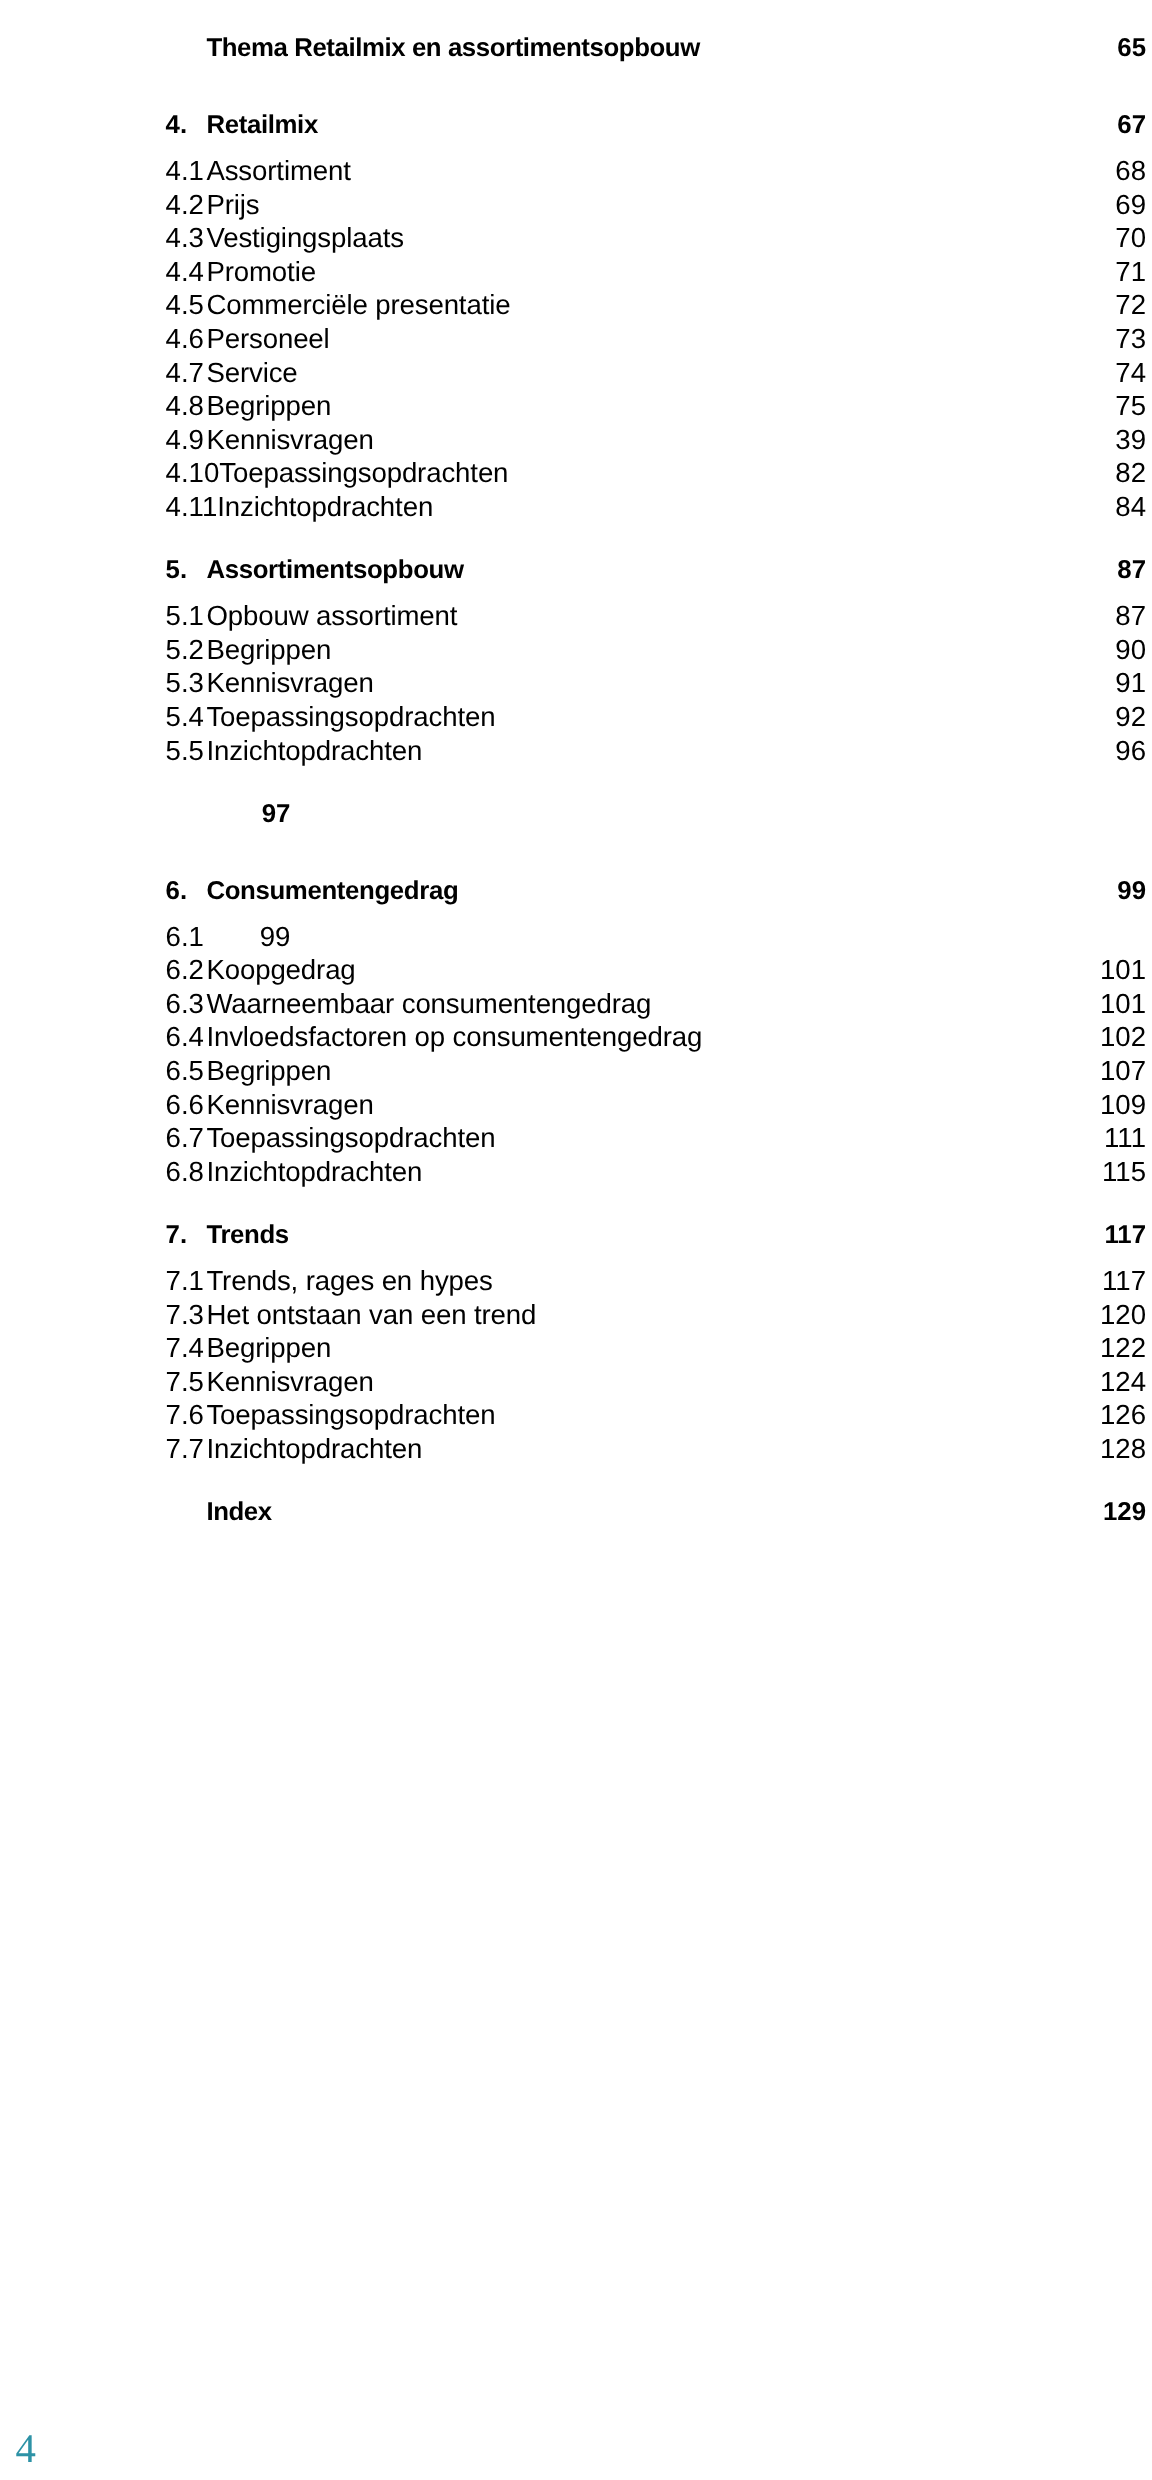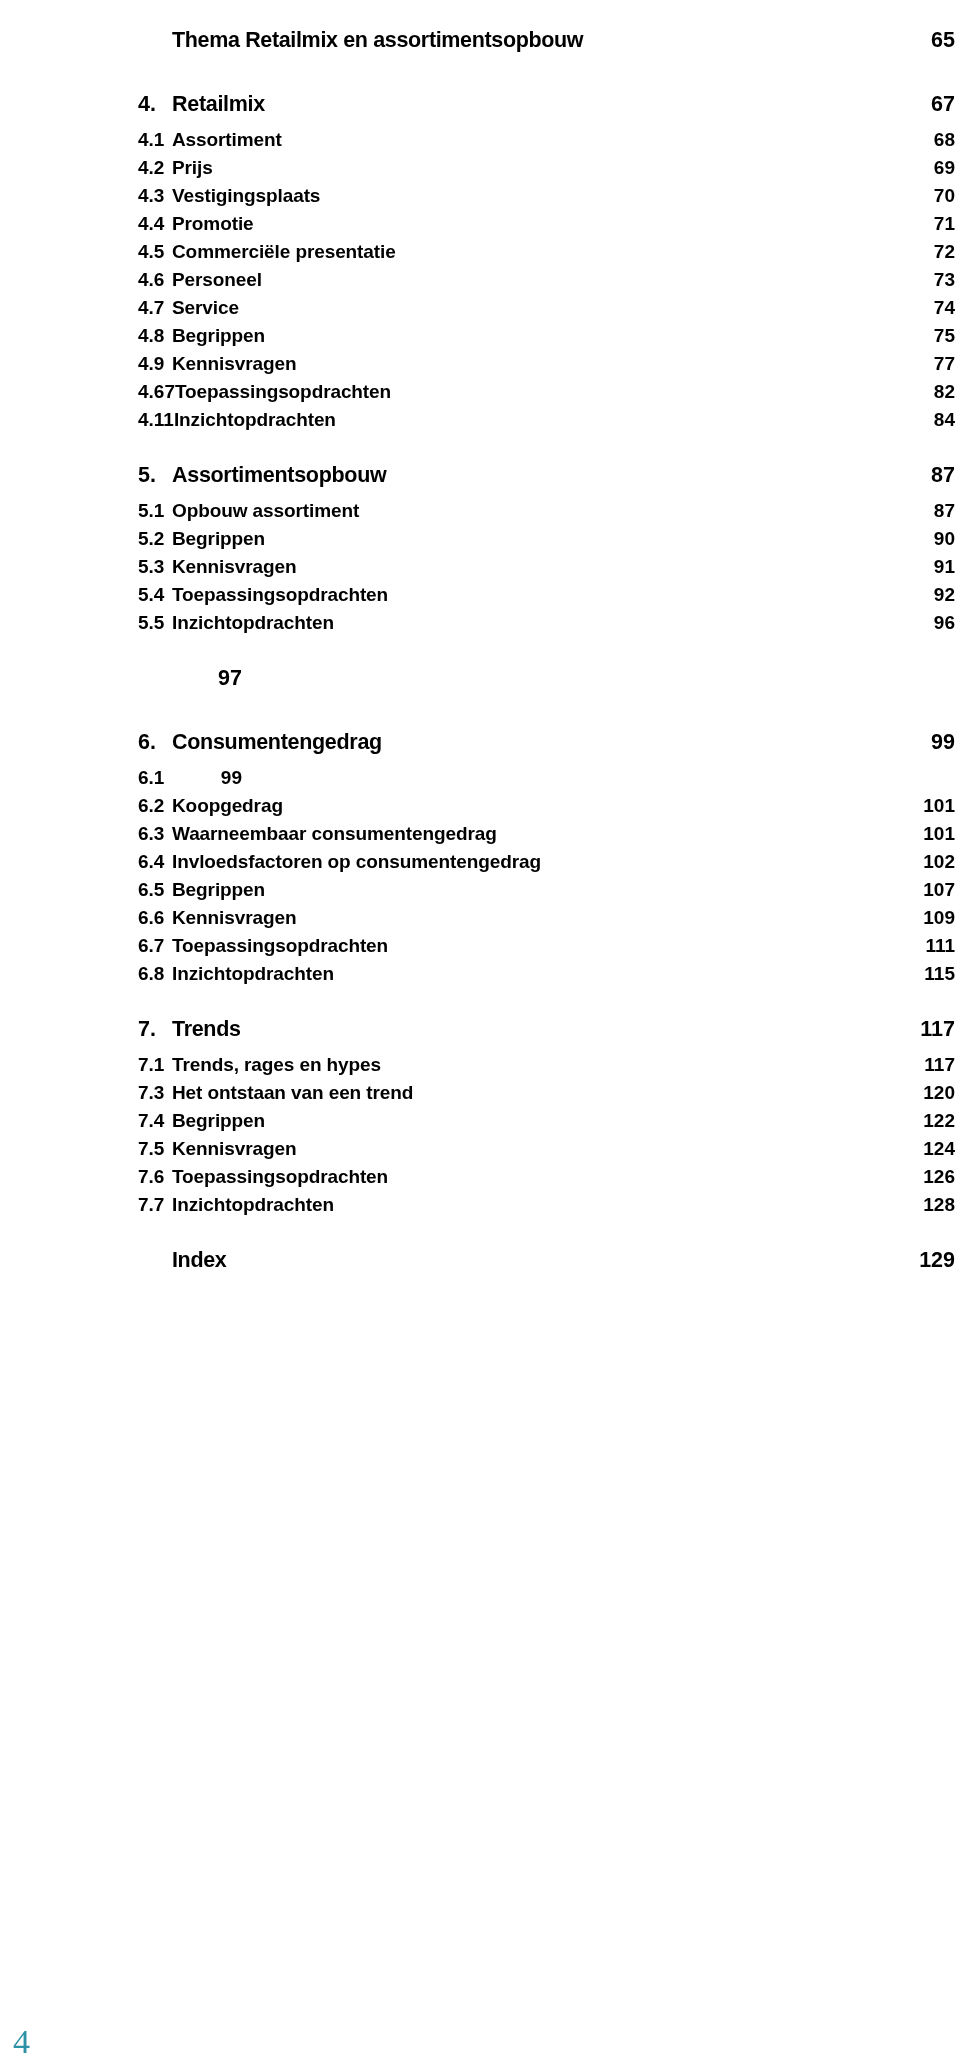--- a/index.html
+++ b/index.html
@@ -64,22 +64,22 @@
   .row.chapter {
     height: 37px;
     font-weight: bold;
     font-size: 21.5px;
   }
   .row.chapter .title { letter-spacing: -0.3px; }
 
   
   .row.sub {
     height: 28px;
-    font-weight: bold;
-    font-size: 19px;
+    font-weight: normal;
+    font-size: 23px;
   }
   .gap-md { height: 26px; }
 
   
   #folio {
     position: absolute;
     left: 13px;
     bottom: 8px;
     font-family: "Liberation Serif", serif;
     font-size: 34px;
@@ -139,24 +139,24 @@
       <span class="page">74</span>
     </div>
     <div class="row sub">
       <span class="num">4.8</span>
       <span class="title">Begrippen</span>
       <span class="page">75</span>
     </div>
     <div class="row sub">
       <span class="num">4.9</span>
       <span class="title">Kennisvragen</span>
-      <span class="page">77</span>
-    </div>
-    <div class="row sub">
-      <span class="num">4.67</span>
+      <span class="page">39</span>
+    </div>
+    <div class="row sub">
+      <span class="num">4.10</span>
       <span class="title">Toepassingsopdrachten</span>
       <span class="page">82</span>
     </div>
     <div class="row sub">
       <span class="num">4.11</span>
       <span class="title">Inzichtopdrachten</span>
       <span class="page">84</span>
     </div>
     <div class="gap-md"></div>
     <div class="row chapter">

